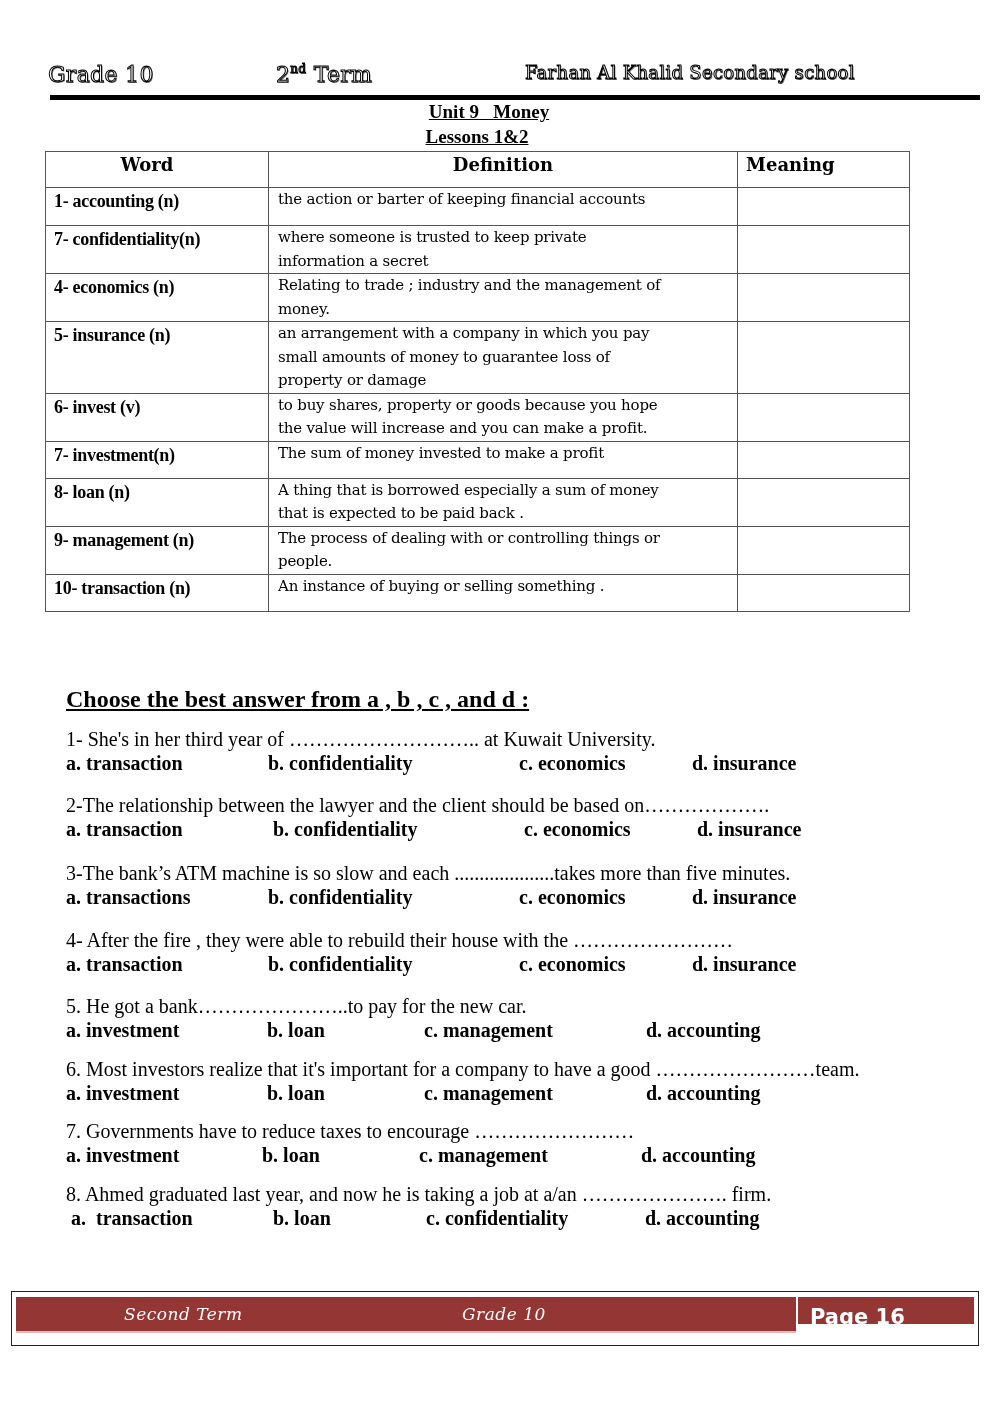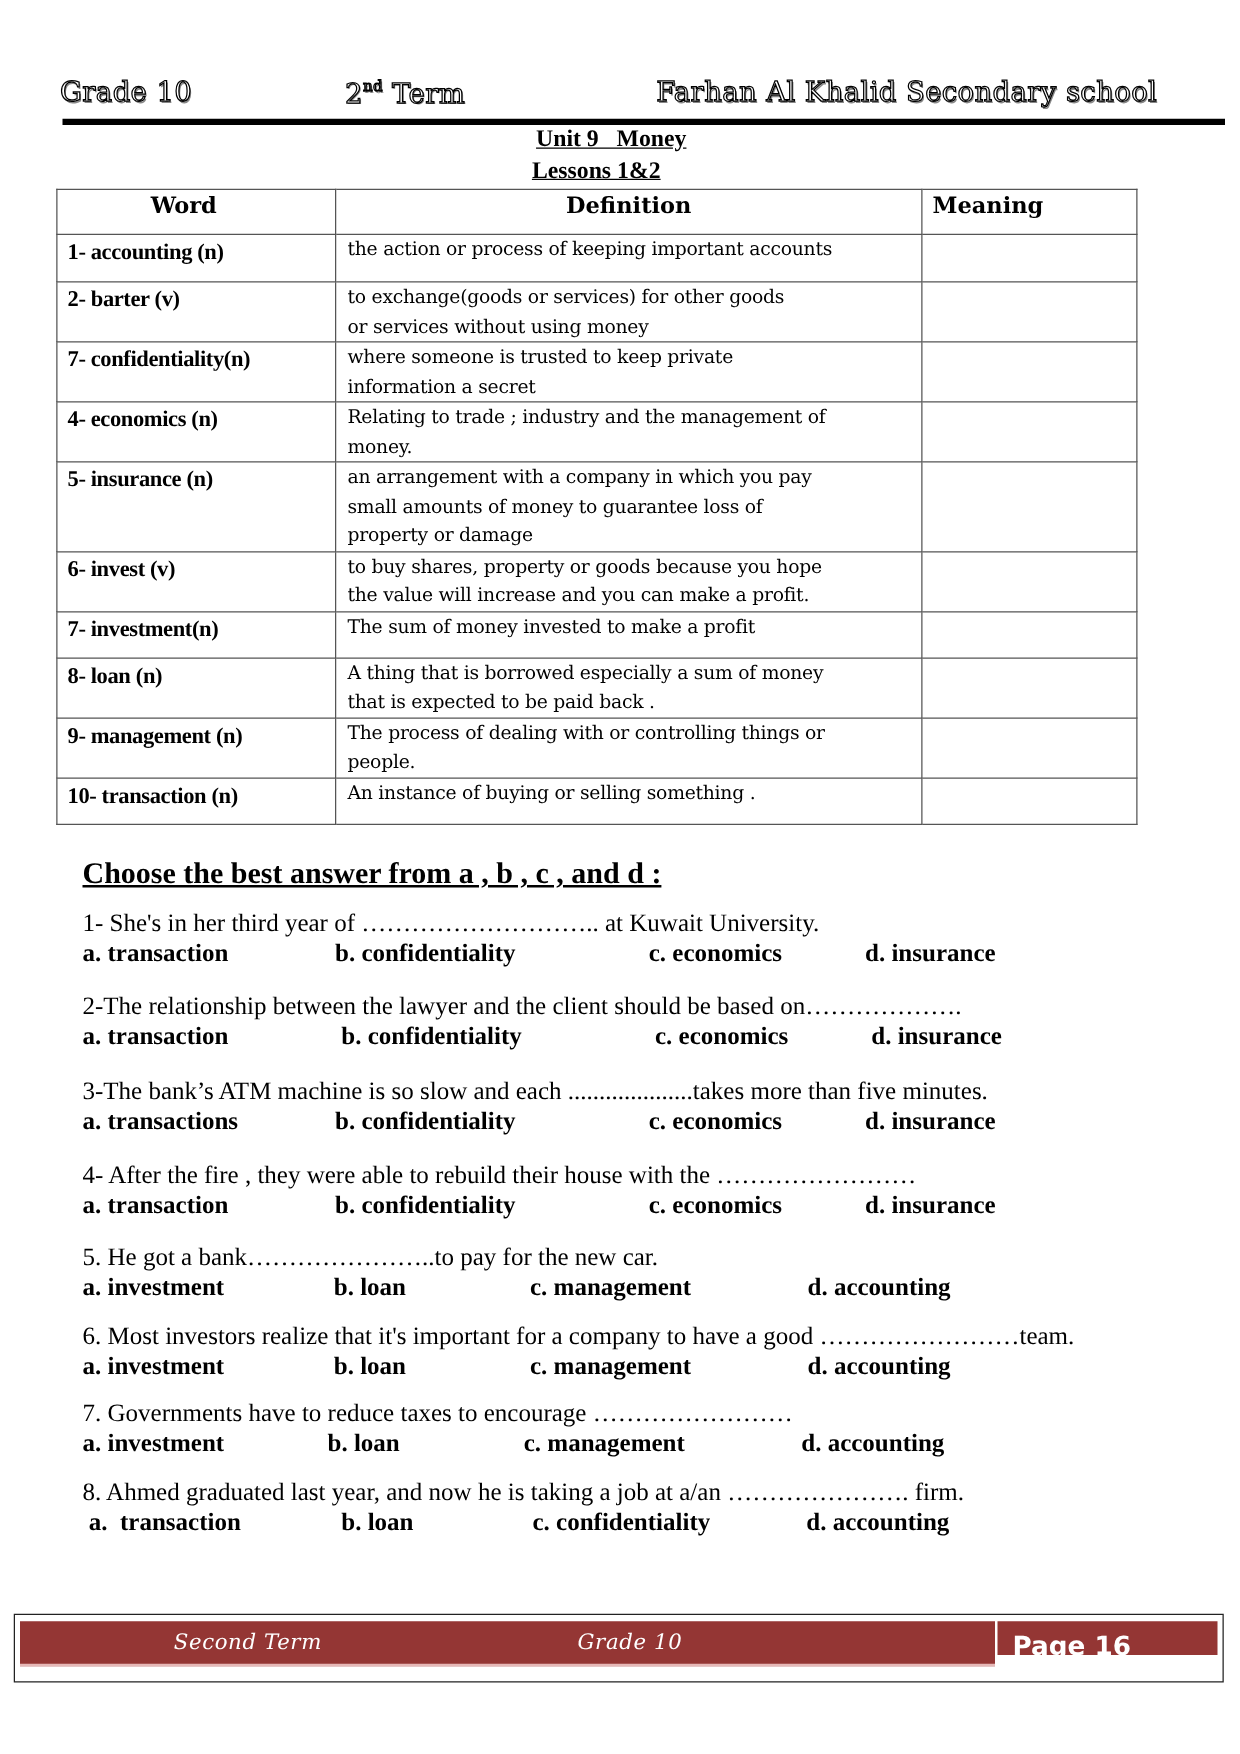--- a/index.html
+++ b/index.html
@@ -10,21 +10,21 @@
   .hdr-text {
     position: absolute; top: 62px; font-family: "DejaVu Serif", serif;
     font-size: 22px; color: #ffffff;
     -webkit-text-stroke: 1px #000;
     text-shadow: 1px 1px 0 #888;
     letter-spacing: 0.3px;
   }
   .hdr-grade { left: 48px; }
   .hdr-term { left: 276px; }
   .hdr-term sup { font-size: 12px; vertical-align: 9px; }
-  .hdr-school { left: 525px; font-size: 22px; }
+  .hdr-school { left: 525px; font-size: 18px; }
   .hdr-rule { position: absolute; left: 50px; top: 95px; width: 930px; height: 5px; background: #000; }
 
   .unit-title {
     position: absolute; left: 0; width: 954px; text-align: center;
     font-family: "Liberation Serif", serif; font-weight: bold; font-size: 19px;
     text-decoration: underline;
   }
   .unit-line1 { top: 101px; }
   .unit-line2 { top: 126px; }
 
@@ -70,21 +70,21 @@
 
   .page-footer { position: absolute; left: 11px; top: 1291px; width: 968px; height: 55px; border: 1.5px solid #222; }
   .footer-band {
     position: absolute; left: 4px; top: 5px; width: 780px; height: 36px;
     background: #943634; border-bottom: 2px solid #e6b8b7;
   }
   .footer-text {
     position: absolute; top: 7px; color: #ffffff; font-family: "DejaVu Serif", serif;
     font-size: 17px; font-style: italic; letter-spacing: 0.5px;
   }
-  .ft-term { left: 123px; }
+  .ft-term { left: 108px; }
   .ft-grade { left: 446px; }
   .footer-page {
     position: absolute; left: 786px; top: 5px; width: 176px; height: 27px;
     background: #943634; color: #fff;
     font-family: "DejaVu Sans", sans-serif; font-size: 21px; font-weight: bold;
     padding: 8px 0 0 12px;
   }
 </style>
 </head>
 <body>
@@ -108,27 +108,21 @@
   <thead>
     <tr>
       <th class="th-word">Word</th>
       <th class="th-def">Definition</th>
       <th class="th-meaning">Meaning</th>
     </tr>
   </thead>
   <tbody>
     <tr style="height:38px">
       <td class="cell-word">1- accounting (n)</td>
-      <td class="cell-def">the action or process of keeping important accounts</td>
-      <td class="cell-meaning"></td>
-    </tr>
-    <tr style="height:47px">
-      <td class="cell-word">2- barter (v)</td>
-      <td class="cell-def">to exchange(goods or services) for other goods
- or services without using money</td>
+      <td class="cell-def">the action or barter of keeping financial accounts</td>
       <td class="cell-meaning"></td>
     </tr>
     <tr style="height:48px">
       <td class="cell-word">7- confidentiality(n)</td>
       <td class="cell-def">where someone is trusted to keep private
 information a secret</td>
       <td class="cell-meaning"></td>
     </tr>
     <tr style="height:48px">
       <td class="cell-word">4- economics (n)</td>

